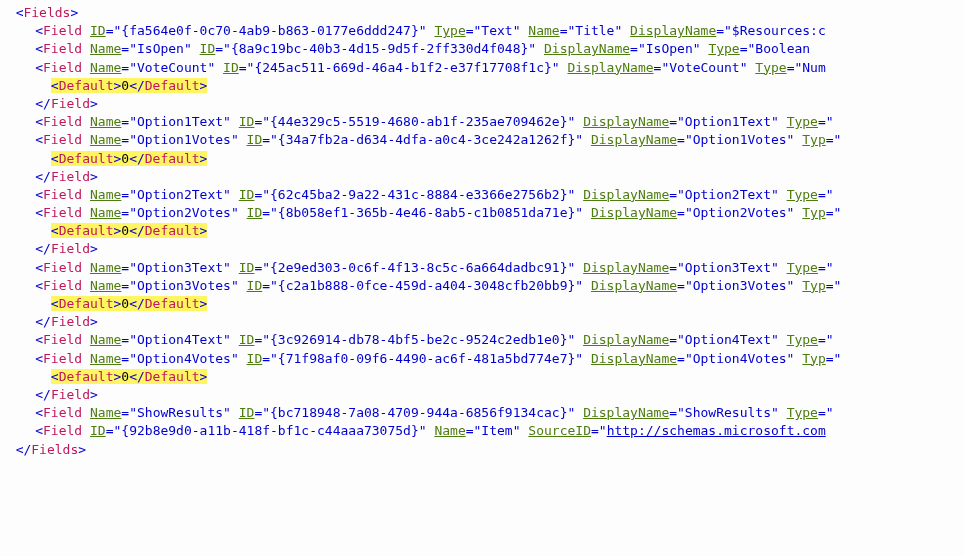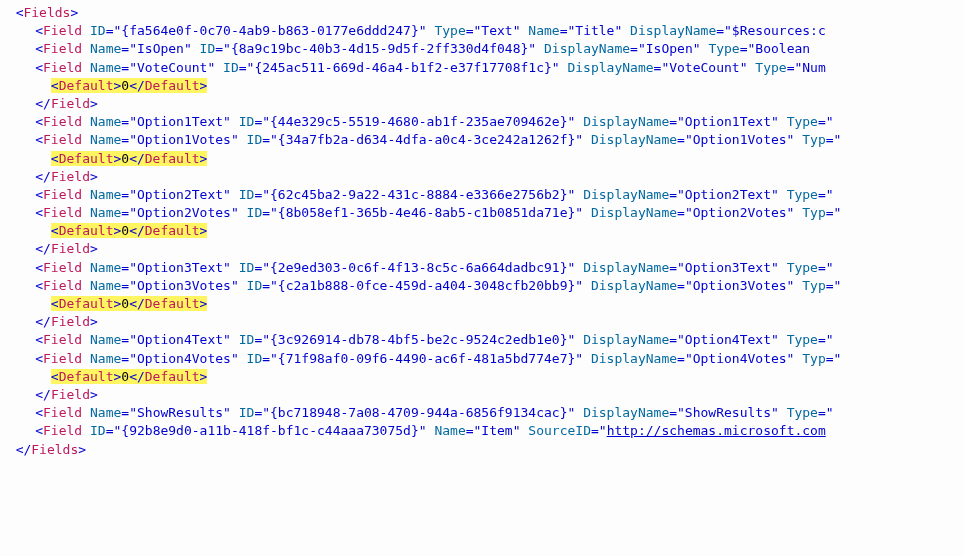--- a/index.html
+++ b/index.html
@@ -2,21 +2,21 @@
 <html><head>
 <meta charset="utf-8">
 <style>
 html,body{margin:0;padding:0;width:964px;height:556px;overflow:hidden;
  font-family:Consolas,"Courier New",monospace;font-size:13px;
  background:#fdfdfd;color:#000;}
 pre.code{margin:0;padding:4px 0 0 0;white-space:pre;line-height:1.4;
  overflow:auto;width:964px;height:556px;}
 .p   {color:#0000d0;}   
 .tag {color:#be185d;}   
-.attr{color:#0369a1;}   
+.attr{color:#4d7c0f;text-decoration:underline;}   
 .val {color:#0000d0;}   
 .url {color:#0000d0;text-decoration:underline;text-align:right;}
 .hl  {background:#fff560;text-align:center;}
 .ind1{display:inline-block;width:2ch;}
 .ind2{display:inline-block;width:4.5ch;}
 .ind3{display:inline-block;width:6.5ch;}
 </style>
 </head>
 <body>
 

